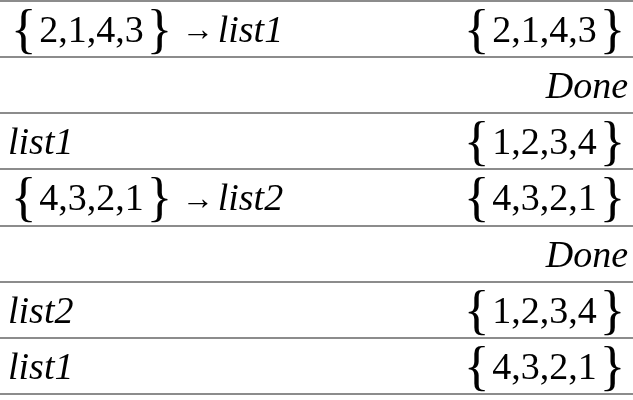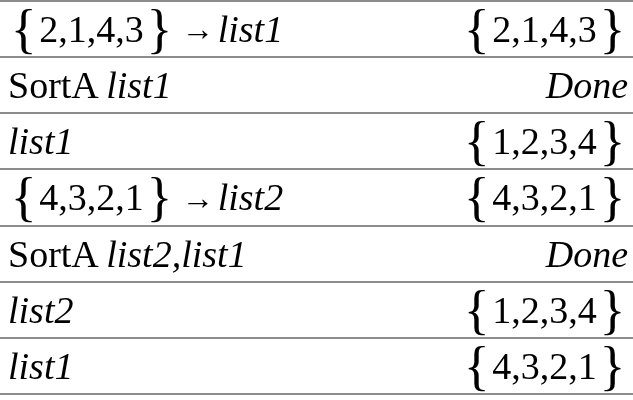--- a/index.html
+++ b/index.html
@@ -52,33 +52,31 @@
 </style>
 </head>
 <body style="background: rgb(255, 255, 255);">
 
 <div class="history">
     <div class="hrow">
       <span class="expr left"><span class="seg-brace">{</span><span class="seg-roman">2,1,4,3</span><span class="seg-brace">}</span><span class="seg-arrow">→</span><span class="seg-italic">list1</span></span>
       <span class="expr right"><span class="seg-brace">{</span><span class="seg-roman">2,1,4,3</span><span class="seg-brace">}</span></span>
     </div>
     <div class="hrow">
-      <span class="expr left"><span class="seg-roman">SortA </span><span class="seg-italic">list1</span></span>
       <span class="expr right"><span class="seg-italic">Done</span></span>
     </div>
     <div class="hrow">
       <span class="expr left"><span class="seg-italic">list1</span></span>
       <span class="expr right"><span class="seg-brace">{</span><span class="seg-roman">1,2,3,4</span><span class="seg-brace">}</span></span>
     </div>
     <div class="hrow">
       <span class="expr left"><span class="seg-brace">{</span><span class="seg-roman">4,3,2,1</span><span class="seg-brace">}</span><span class="seg-arrow">→</span><span class="seg-italic">list2</span></span>
       <span class="expr right"><span class="seg-brace">{</span><span class="seg-roman">4,3,2,1</span><span class="seg-brace">}</span></span>
     </div>
     <div class="hrow">
-      <span class="expr left"><span class="seg-roman">SortA </span><span class="seg-italic">list2,list1</span></span>
       <span class="expr right"><span class="seg-italic">Done</span></span>
     </div>
     <div class="hrow">
       <span class="expr left"><span class="seg-italic">list2</span></span>
       <span class="expr right"><span class="seg-brace">{</span><span class="seg-roman">1,2,3,4</span><span class="seg-brace">}</span></span>
     </div>
     <div class="hrow">
       <span class="expr left"><span class="seg-italic">list1</span></span>
       <span class="expr right"><span class="seg-brace">{</span><span class="seg-roman">4,3,2,1</span><span class="seg-brace">}</span></span>
     </div>

